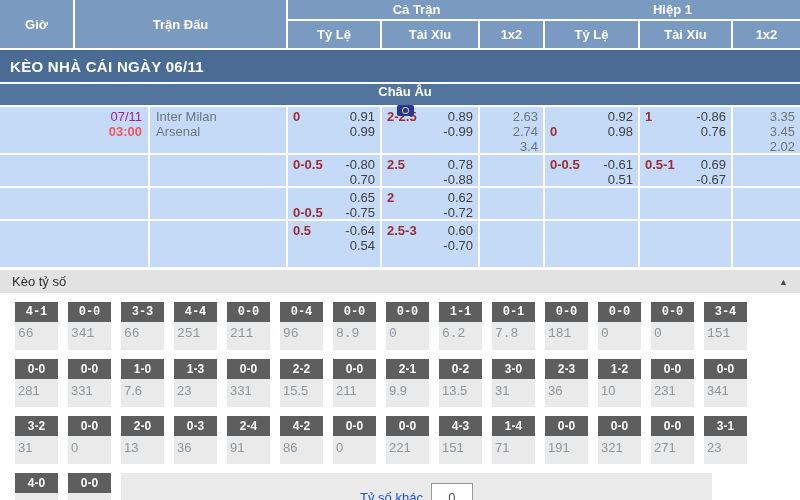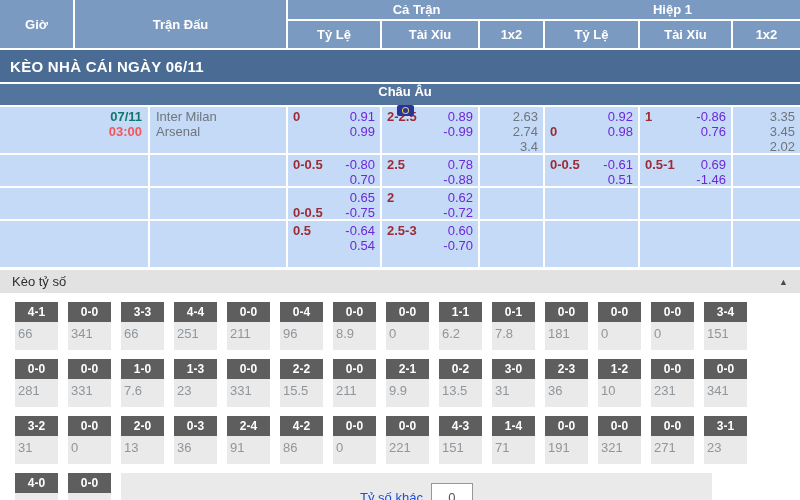--- a/index.html
+++ b/index.html
@@ -47,37 +47,37 @@
   .odds-row{display:flex;margin-top:2px;}
   .c{
     box-sizing:border-box;border-right:2px solid #fff;background:#c5daf7;
     overflow:hidden;padding-top:2px;
   }
   .w-time{width:150px;} .w-match{width:138px;}
   .w-fhdp{width:94px;} .w-fou{width:98px;} .w-f1x2{width:65px;}
   .w-hhdp{width:95px;} .w-hou{width:93px;} .w-h1x2{width:67px;border-right:none;}
   .r1{height:46px;} .r2{height:31px;} .r3{height:31px;} .r4{height:46px;}
   .time{text-align:right;padding-right:6px;font-size:13px;line-height:15px;}
-  .date{color:#0f766e;font-weight:bold;margin-left:10px;}
+  .date{color:#a21caf;font-weight:normal;margin-left:10px;}
   .clock{color:#f4555c;font-weight:bold;}
   .tname{padding-left:6px;font-size:13px;line-height:15px;color:#6e757b;}
   .oline{display:flex;padding:0 5px;font-size:13px;line-height:14px;margin-top:1px;}
   .hdp{color:#9b2c35;font-weight:bold;}
-  .val{color:#6d28d9;margin-left:auto;}
+  .val{color:#404040;margin-left:auto;}
   .x2line{text-align:right;padding-right:5px;font-size:13px;line-height:14px;color:#6e757c;margin-top:1px;}
   
   .sec{
     height:23px;background:#e2e2e2;margin-top:3px;
     display:flex;align-items:center;padding:0 12px;
     font-size:13px;color:#2e2e2e;cursor:pointer;
   }
   .sec .arrow{margin-left:auto;font-size:9px;color:#4a4a4a;}
   .sgrid{padding-left:15px;}
   .srow{display:flex;gap:10px;margin-top:9px;}
-  .srow.first{}
+  .srow.first{font-family:Liberation Mono, monospace;}
   .scell{width:43px;height:48px;background:#eaeaea;flex:0 0 auto;cursor:pointer;}
   .badge{
     height:20px;background:#5e5e5e;color:#fff;font-weight:bold;font-size:12px;
     display:flex;align-items:center;justify-content:center;
   }
   .sval{padding:4px 0 0 3px;font-size:13px;color:#8f969c;}
   .merged{
     width:591px;height:48px;background:#eaeaea;flex:0 0 auto;
     display:flex;align-items:center;justify-content:center;gap:8px;
   }
@@ -219,21 +219,21 @@
         <span class="val">0.51</span>
       </div>
     </div>
   <div class="c w-hou">
       <div class="oline">
         <span class="hdp">0.5-1</span>
         <span class="val">0.69</span>
       </div>
       <div class="oline">
         <span class="hdp"></span>
-        <span class="val">-1.46</span>
+        <span class="val">-0.67</span>
       </div>
     </div>
   <div class="c w-h1x2"></div>
 </div>
 
 <div class="odds-row r3">
   <div class="c w-time"></div>
   <div class="c w-match"></div>
   <div class="c w-fhdp">
       <div class="oline">

